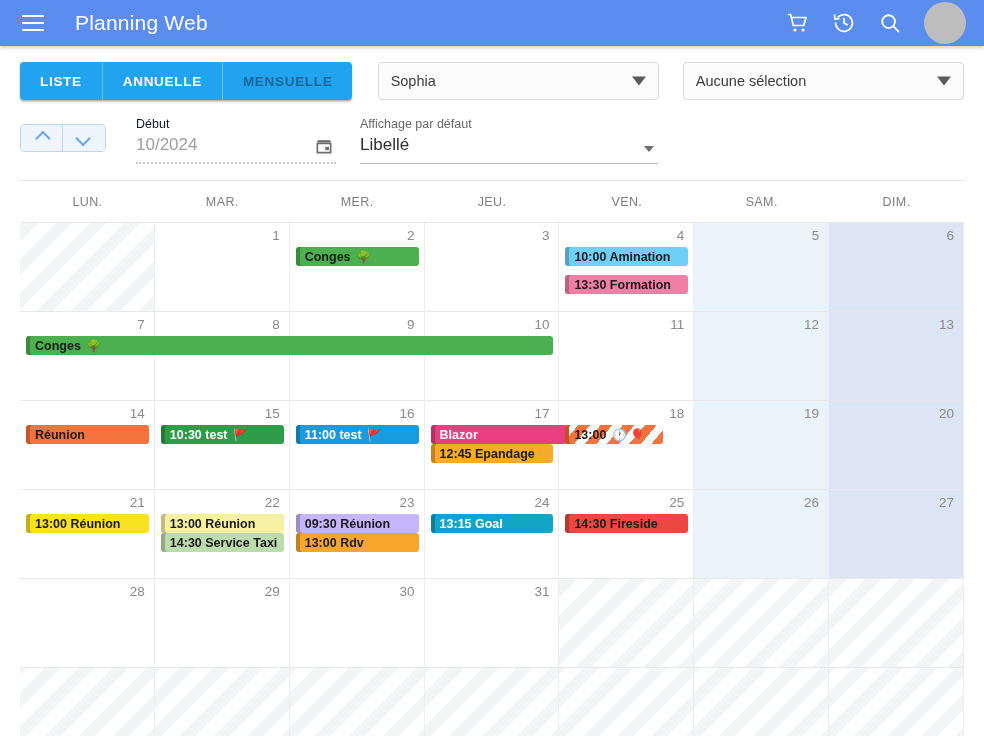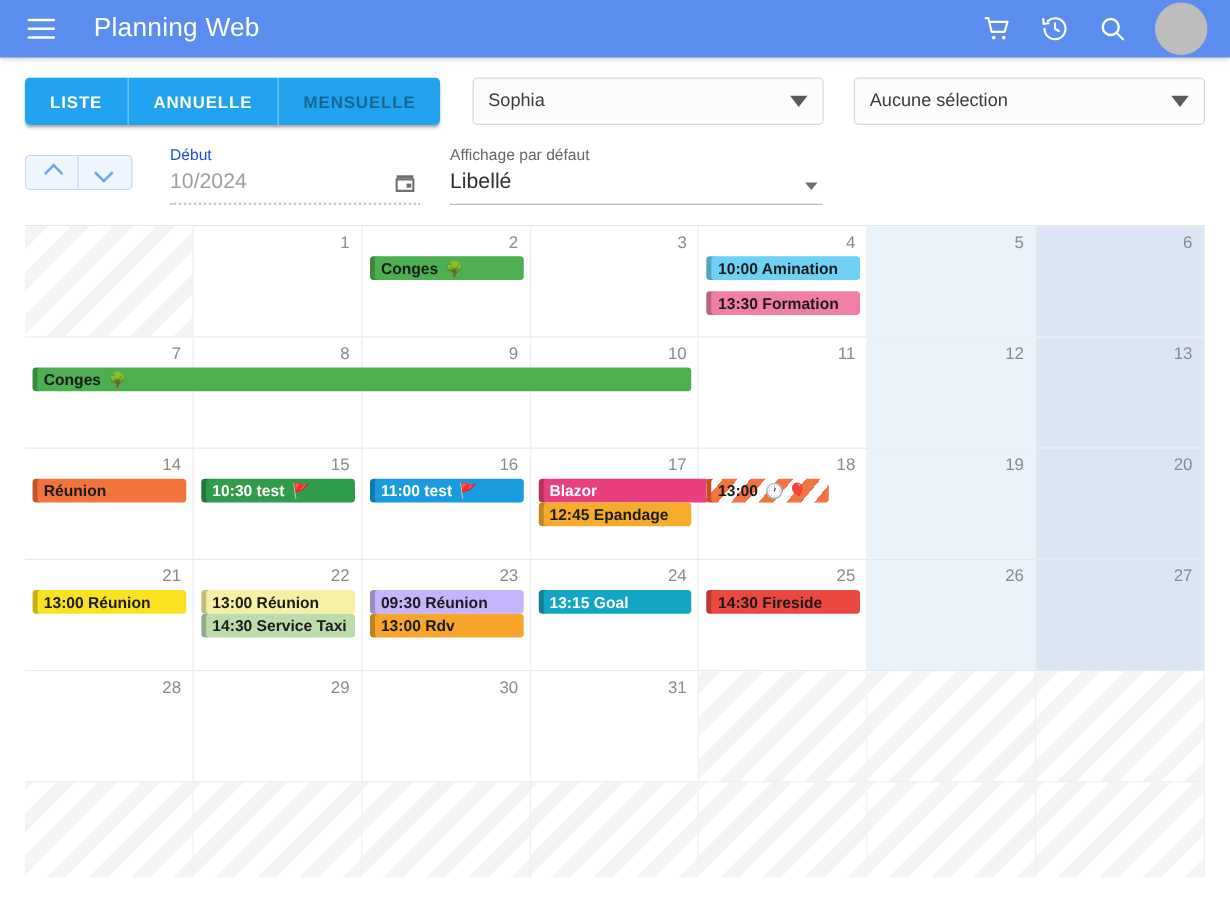--- a/index.html
+++ b/index.html
@@ -151,21 +151,21 @@
   .chev.down { transform: rotate(-45deg) translate(-1px,-1px); }
 
   .field {
     position: relative;
     margin-left: 30px;
     width: 200px;
     padding-bottom: 6px;
   }
   .field .flabel {
     font-size: 12.5px;
-    color: #1d4ed8;
+    color: #0f172a;
     line-height: 16px;
   }
   .field .fvalue {
     font-size: 17px;
     color: #9e9e9e;
     line-height: 26px;
   }
   .field.disabled .funder {
     position: absolute; left: 0; right: 0; bottom: 0;
     height: 0;
@@ -365,20 +365,29 @@
 
   <div class="field2">
     <div class="flabel">Affichage par défaut</div>
     <div class="fvalue">Libellé</div>
     <span class="dcaret"></span>
     <div class="funder"></div>
   </div>
 </div>
 
 <div class="cal">
+  <div class="dow-row">
+    <div class="dow">LUN.</div>
+    <div class="dow">MAR.</div>
+    <div class="dow">MER.</div>
+    <div class="dow">JEU.</div>
+    <div class="dow">VEN.</div>
+    <div class="dow">SAM.</div>
+    <div class="dow">DIM.</div>
+  </div>
   <div class="weeks" id="weeks">
       <div class="week">
         <div class="cell off"></div>
         <div class="cell">
           <div class="daynum">1</div>
         </div>
         <div class="cell">
           <div class="daynum">2</div>
         </div>
         <div class="cell">

